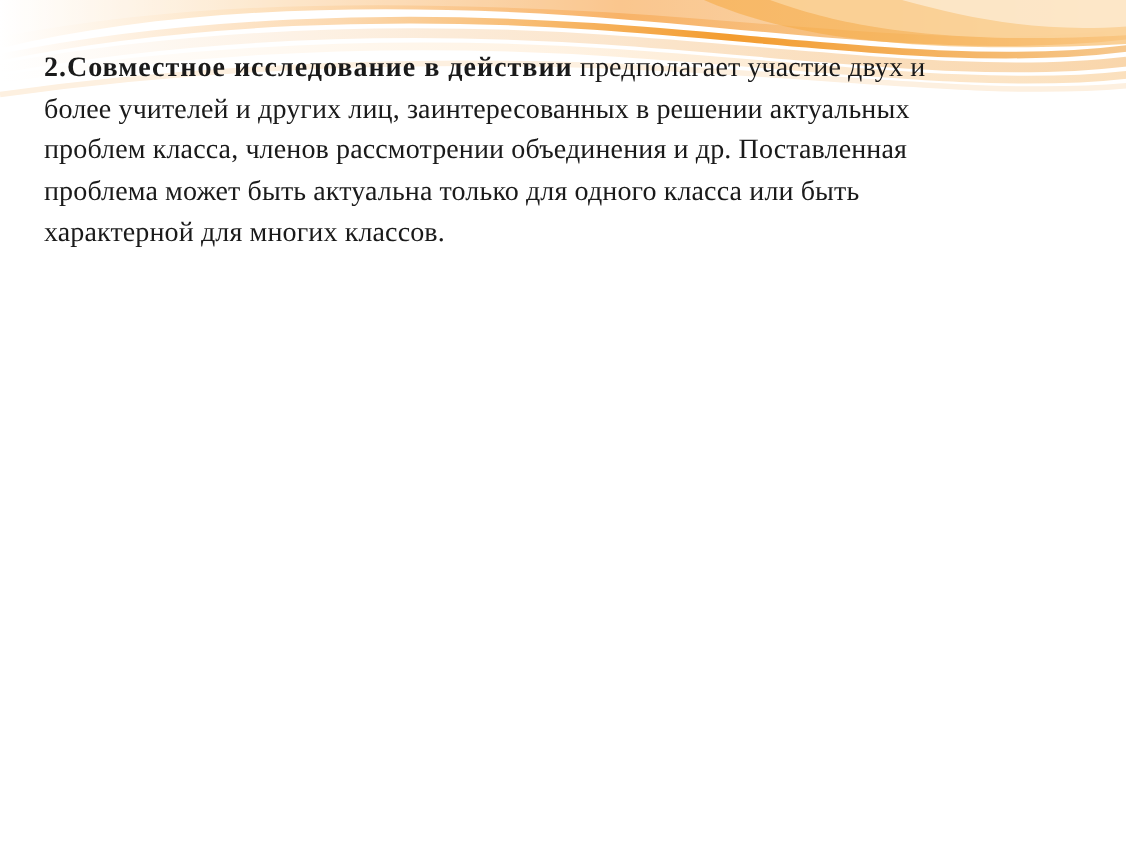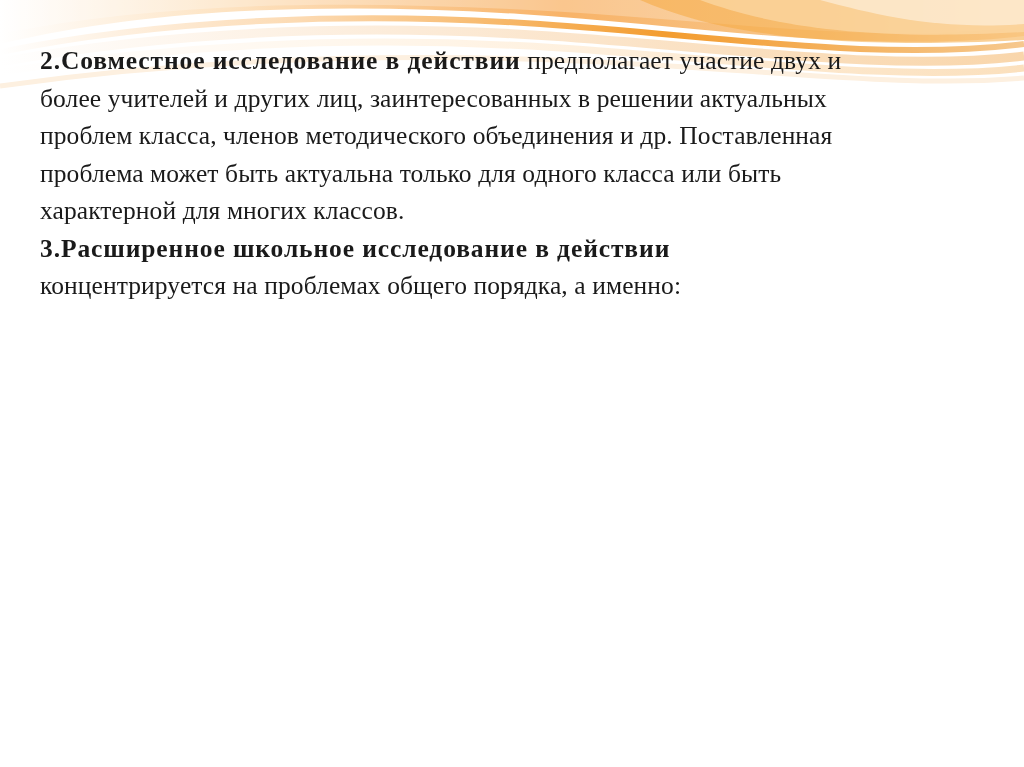--- a/index.html
+++ b/index.html
@@ -90,19 +90,18 @@
       <path d="M0,72 C190,42 380,36 560,48 C740,60 900,82 1024,68" fill="none" stroke="url(#g4)" stroke-width="7"></path>
       <path d="M640,0 C700,26 800,52 1024,40 L1024,0 Z" fill="#f6a93f" opacity="0.55"></path>
       <path d="M700,0 C760,22 850,42 1024,32 L1024,0 Z" fill="#fbd7a3" opacity="0.75"></path>
       <path d="M820,0 C880,16 940,30 1024,24 L1024,0 Z" fill="#ffffff" opacity="0.45"></path>
       <path d="M0,86 C200,58 400,52 600,62 C780,71 910,88 1024,78" fill="none" stroke="#fdf0e0" stroke-width="5"></path>
     </svg>
   </div>
 
   <div class="content">
 
-    <p class="para"><span class="b sp">2.Совместное  исследование  в  действии</span><span> предполагает участие двух и более учителей и других лиц, заинтересованных  в  решении  актуальных проблем класса, членов методического объединения и др.  Поставленная проблема может быть актуальна только для одного класса  или быть характерной для  многих классов.</span></p>
+    <p class="para"><span class="b sp">2.Совместное  исследование  в  действии</span><span> предполагает участие двух и более учителей и других лиц, заинтересованных  в  решении  актуальных проблем класса, членов рассмотрении объединения и др.  Поставленная проблема может быть актуальна только для одного класса  или быть характерной для  многих классов.</span></p>
 
-    <p class="para"><span class="b sp">3.Расширенное  школьное  исследование в  действии</span><span> концентрируется  на проблемах общего порядка, а именно:</span></p>
 
 
   </div>
 </div>
 
 </body></html>

